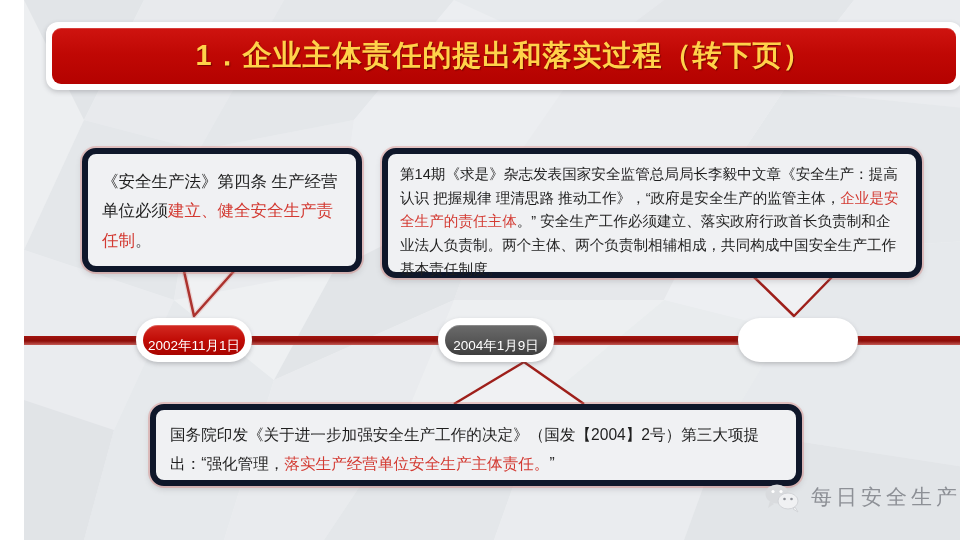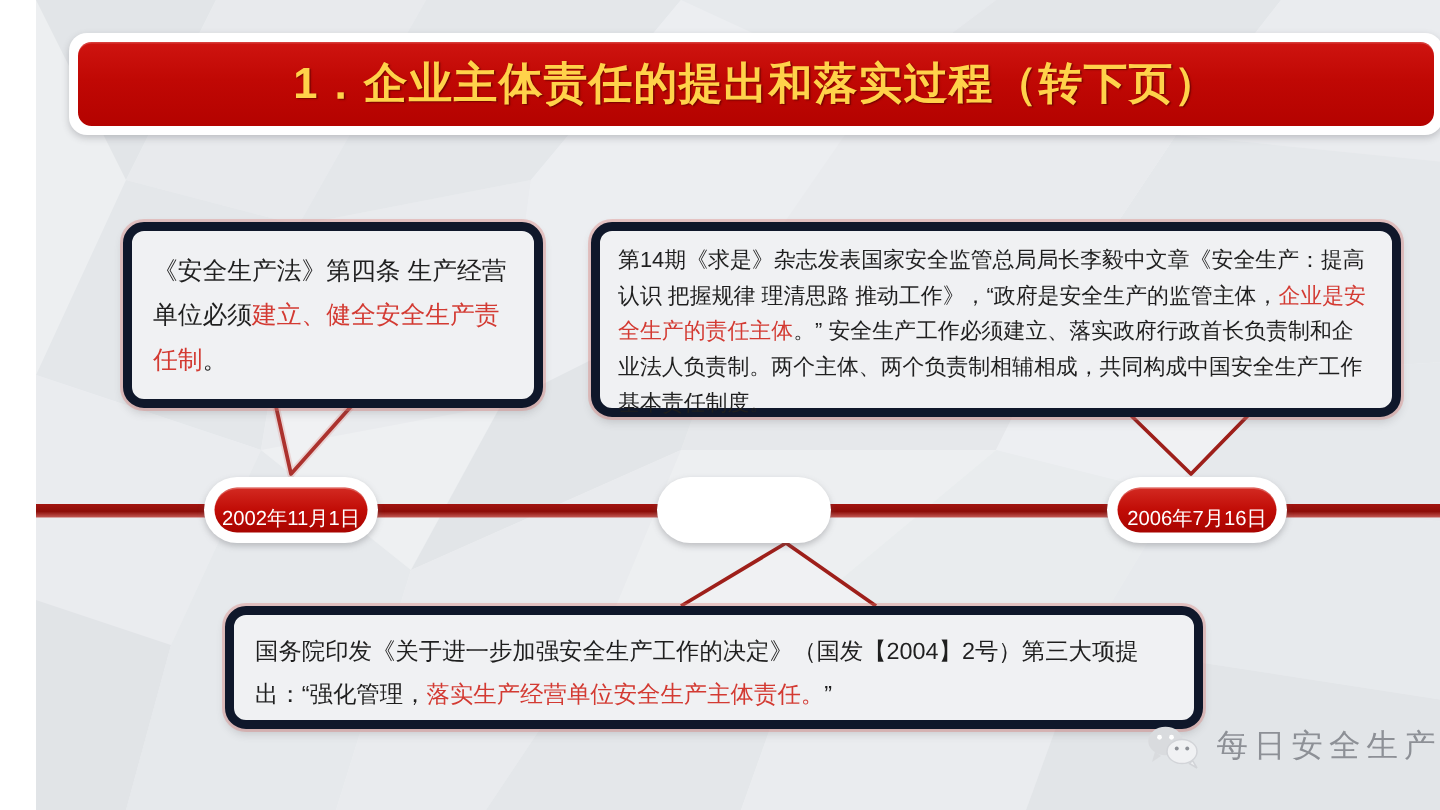--- a/index.html
+++ b/index.html
@@ -75,21 +75,21 @@
     top: 148px;
     width: 280px;
     height: 124px;
   }
   #callout-law .callout-inner {
     font-size: 16.5px;
     padding: 13px 14px;
     line-height: 1.78;
   }
   #callout-article {
-    left: 370px;
+    left: 358px;
     top: 148px;
     width: 540px;
     height: 130px;
   }
   #callout-article .callout-inner {
     font-size: 14.6px;
     line-height: 1.62;
     padding: 9px 12px;
   }
   #callout-decision {
@@ -227,25 +227,25 @@
   <div class="timeline-line" id="tl-seg-2"></div>
   <div class="timeline-line" id="tl-seg-3"></div>
   <div class="timeline-line" id="tl-seg-4"></div>
 
   <div class="date-badge-outer" id="badge-outer-1"></div>
   <div class="date-badge badge-red" id="badge-1">
     <span>2002年11月1日</span>
   </div>
 
   <div class="date-badge-outer" id="badge-outer-2"></div>
+  <div class="date-badge badge-gray" id="badge-2">
+    <span>2004年1月9日</span>
+  </div>
 
   <div class="date-badge-outer" id="badge-outer-3"></div>
-  <div class="date-badge badge-red" id="badge-3">
-    <span>2006年7月16日</span>
-  </div>
 
   <div class="callout" id="callout-law">
     <div class="callout-inner">
       <span>《安全生产法》第四条  生产经营单位必须</span><span class="red">建立、健全安全生产责任制</span><span>。</span>
     </div>
   </div>
 
   <div class="callout" id="callout-article">
     <div class="callout-inner">
       <span>第14期《求是》杂志发表国家安全监管总局局长李毅中文章《安全生产：提高认识 把握规律 理清思路 推动工作》，“政府是安全生产的监管主体，</span><span class="red">企业是安全生产的责任主体</span><span>。” 安全生产工作必须建立、落实政府行政首长负责制和企业法人负责制。两个主体、两个负责制相辅相成，共同构成中国安全生产工作基本责任制度。</span>

